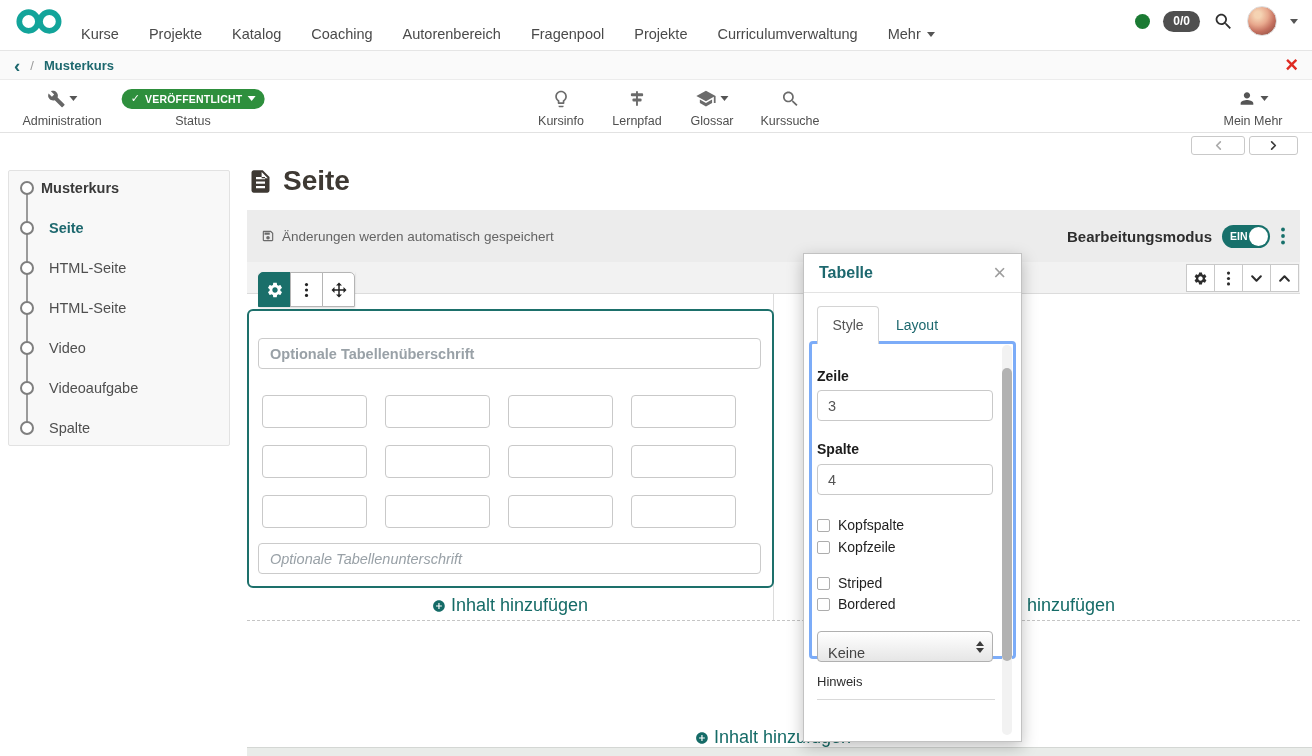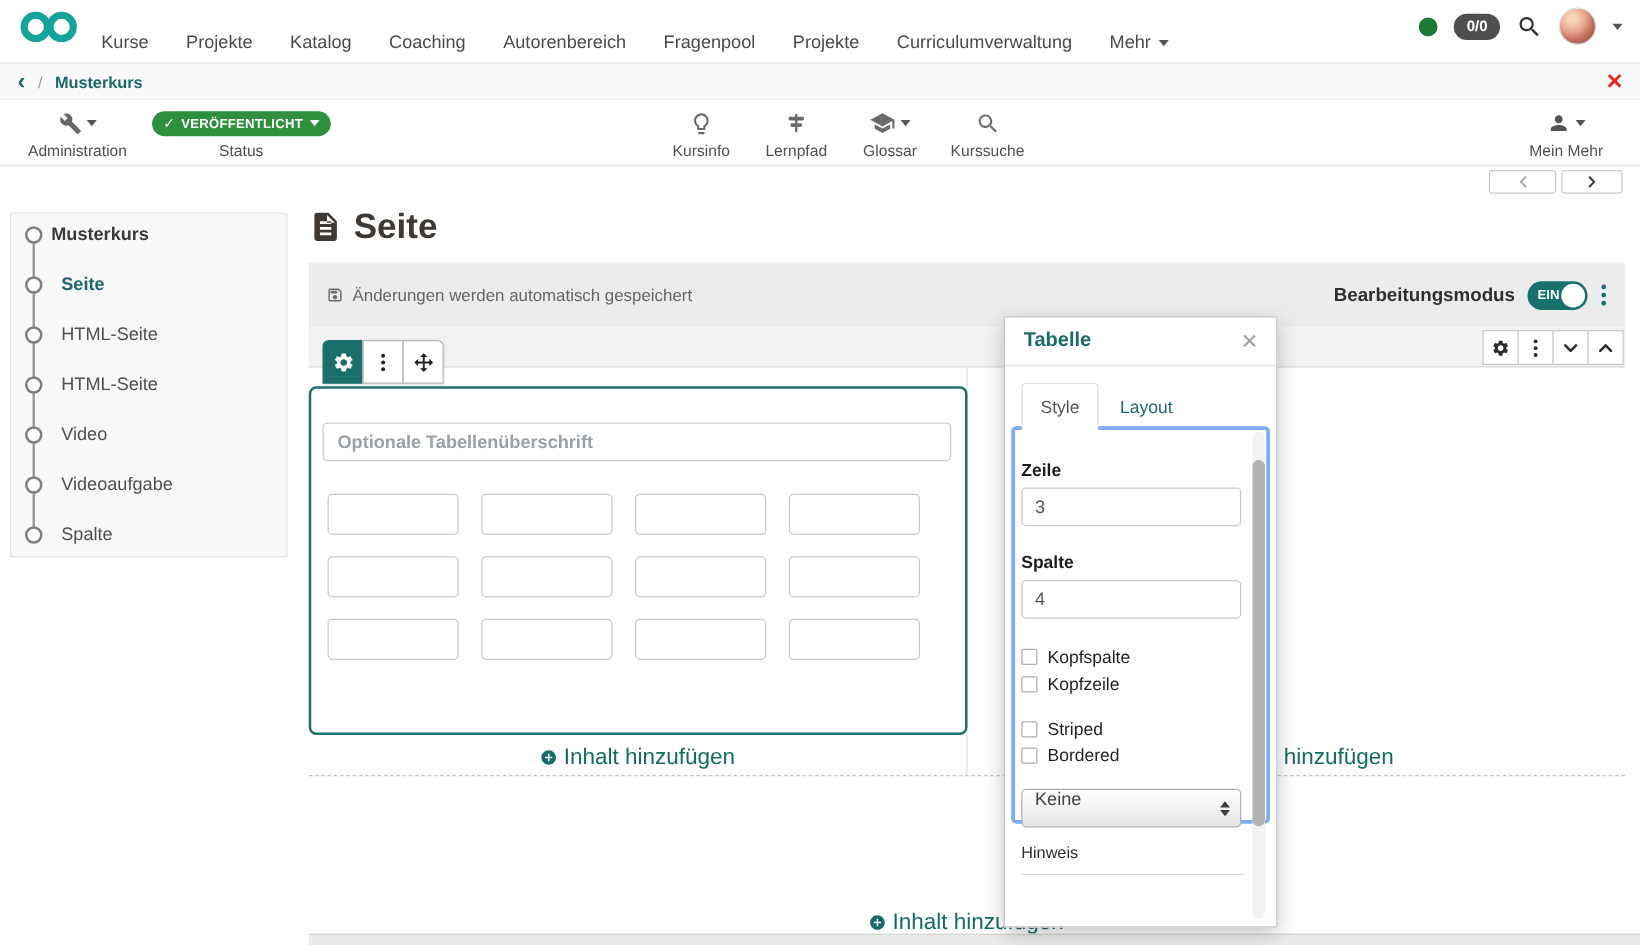--- a/index.html
+++ b/index.html
@@ -91,21 +91,21 @@
   .dlg-header { height:39px; border-bottom:1px solid #e3e3e3; display:flex; align-items:center; padding:0 15px;gap:32px; }
   .dlg-title { font-size:16px; font-weight:bold; color:#1d686e; }
   .dlg-close { margin-left:auto; font-size:22px; color:#9e9e9e; line-height:1; cursor:pointer; }
   .tab-style { position:absolute; left:13px; top:52px; width:62px; height:38px; background:#fff; border:1px solid #d4d4d4; border-bottom:none; border-radius:4px 4px 0 0; text-align:center; line-height:36px; font-size:14px; color:#555; z-index:3; cursor:pointer; }
   .tab-layout { position:absolute; left:92px; top:52px; height:38px; line-height:38px; font-size:14px; color:#1d686e; cursor:pointer; }
   .dlg-panel { position:absolute; left:5px; top:87px; width:207px; height:318px; border:3px solid #7cacf8; border-radius:4px; background:#fff; }
   .fld-label { position:absolute; left:5px; font-size:14px; font-weight:bold; color:#1c1c1c; }
   .dlg-input { position:absolute; left:5px; width:176px; height:31px; border:1px solid #c9c9c9; border-radius:4px; font-family:inherit; font-size:14.5px; color:#555; padding:0 10px; outline:none; }
   .cb-row { position:absolute; left:5px; height:18px; display:flex; align-items:center; gap:8px; font-size:14px; color:#1f1f1f; }
   .cbx { width:13px; height:13px; border:1px solid #adadad; border-radius:2px; background:#fff; cursor:pointer; flex:0 0 auto; }
-  .dlg-select { position:absolute; left:5px; top:287px; width:176px; height:31px; border:1px solid #b0b0b0; border-radius:4px; background:linear-gradient(#ffffff,#e6e6e6); display:flex; align-items:flex-start; padding:0 10px; font-size:14.5px; color:#444; cursor:pointer; }
+  .dlg-select { position:absolute; left:5px; top:287px; width:176px; height:31px; border:1px solid #b0b0b0; border-radius:4px; background:linear-gradient(#ffffff,#e6e6e6); display:flex; align-items:flex-end; padding:0 10px; font-size:14.5px; color:#444; cursor:pointer; }
   .sel-arrows { position:absolute; right:8px; top:50%; transform:translateY(-50%); display:flex; flex-direction:column; gap:2px; }
   .tri-up { width:0; height:0; border-left:4px solid transparent; border-right:4px solid transparent; border-bottom:5px solid #3c3c3c; }
   .tri-down { width:0; height:0; border-left:4px solid transparent; border-right:4px solid transparent; border-top:5px solid #3c3c3c; }
   .hinweis { position:absolute; left:5px; top:330px; width:178px; font-size:13px; color:#2d2d2d; padding-bottom:10px; border-bottom:1px solid #d9d9d9; }
   .scroll-track { position:absolute; right:1px; top:1px; width:10px; height:390px; background:#f2f2f2; border-radius:5px; }
   .scroll-thumb { position:absolute; right:1px; top:24px; width:10px; height:293px; background:#b2b2b2; border-radius:5px; cursor:pointer; }
 
   svg { display:block; }
 </style>
 </head>
@@ -373,20 +373,21 @@
         <div class="tcell"></div>
         <div class="tcell"></div>
         <div class="tcell"></div>
         <div class="tcell"></div>
         <div class="tcell"></div>
         <div class="tcell"></div>
         <div class="tcell"></div>
         <div class="tcell"></div>
         <div class="tcell"></div>
       </div>
+    <input class="ed-input footer-input" placeholder="Optionale Tabellenunterschrift" style="">
   </div>
 
   <a class="add-link" style="left:510px; top:595px;">
     <svg width="14" height="14" viewBox="0 0 24 24" fill="#156b67">
         <path d="M12 2C6.48 2 2 6.48 2 12s4.48 10 10 10 10-4.48 10-10S17.52 2 12 2zm5 11h-4v4h-2v-4H7v-2h4V7h2v4h4v2z"></path>
       </svg>
     <span>Inhalt hinzufügen</span>
   </a>
 
   <div class="col-divider"></div>

